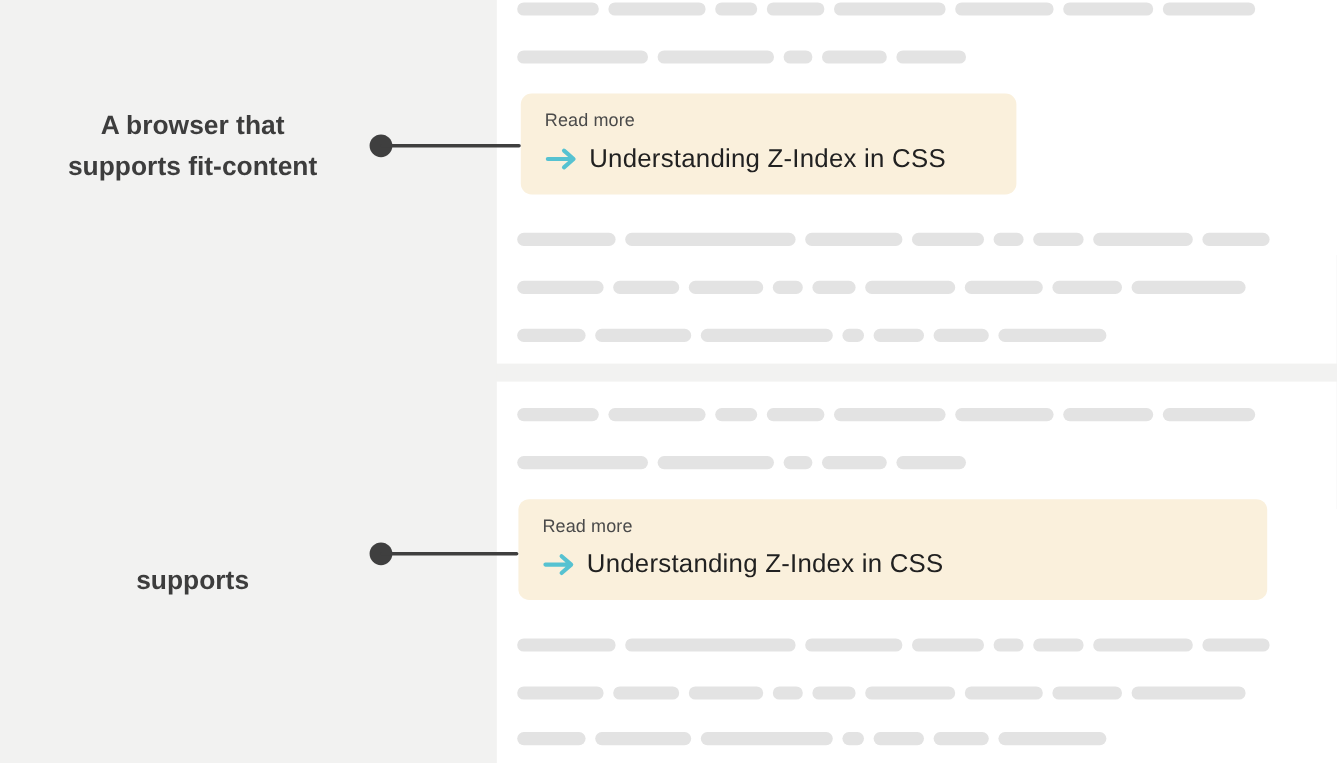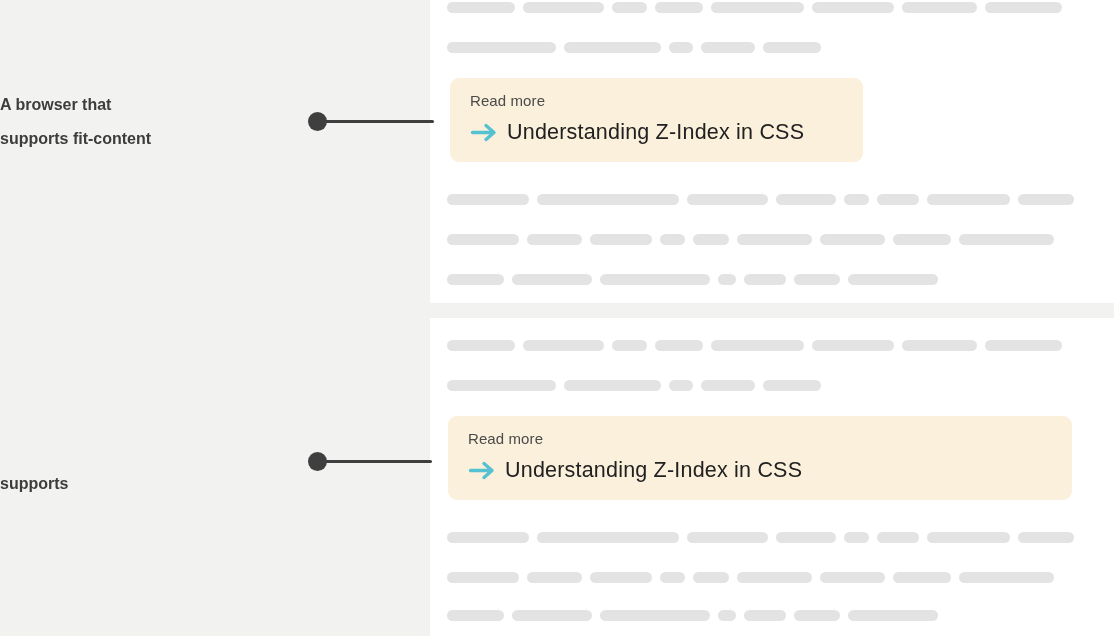--- a/index.html
+++ b/index.html
@@ -19,21 +19,21 @@
     background:var(--page-bg);
     font-family:"Liberation Sans","DejaVu Sans",sans-serif;
   }
   .canvas{position:relative;width:1114px;height:636px;}
 
   
   .content-col{
     position:absolute;left:414px;top:0;width:700px;height:636px;
     display:flex;flex-direction:column;
   }
-  .panel{position:relative;background:var(--panel-bg);overflow:hidden;margin-left:16px;}
+  .panel{position:relative;background:var(--panel-bg);overflow:hidden;}
   .panel-1{height:303px;}
   .panel-divider{height:15px;background:var(--page-bg);}
   .panel-2{height:318px;}
 
   
   .skeleton-row{
     position:absolute;left:17px;display:flex;gap:8px;height:11px;
   }
   .skeleton-bar{
     height:11px;border-radius:5.5px;background:var(--skeleton-bar);
@@ -55,22 +55,22 @@
     position:absolute;left:20px;top:42px;right:10px;
     display:flex;align-items:center;gap:10px;white-space:nowrap;
   }
   .arrow-icon{display:inline-flex;align-items:center;flex:0 0 auto;}
   .card-title{
     font-size:21.5px;color:var(--title-text);letter-spacing:.2px;
   }
 
   
   .annotation-label{
-    position:absolute;left:0;width:291px;text-align:left;
-    font-size:16px;font-weight:bold;line-height:34px;color:var(--label-text);
+    position:absolute;left:15px;width:291px;text-align:center;
+    font-size:22px;font-weight:bold;line-height:34px;color:var(--label-text);
   }
   .label-1{top:88px;}
   .label-2{top:433px;}
   .connector-dot{
     position:absolute;width:19px;height:19px;border-radius:50%;
     background:var(--connector);
   }
   .dot-1{left:308px;top:112px;}
   .dot-2{left:308px;top:452px;}
   .connector-line{

